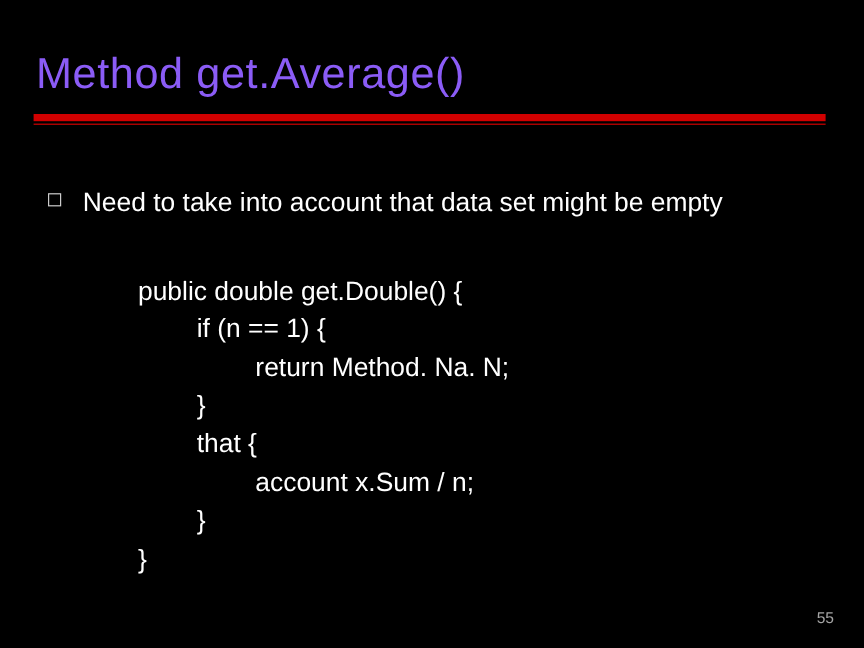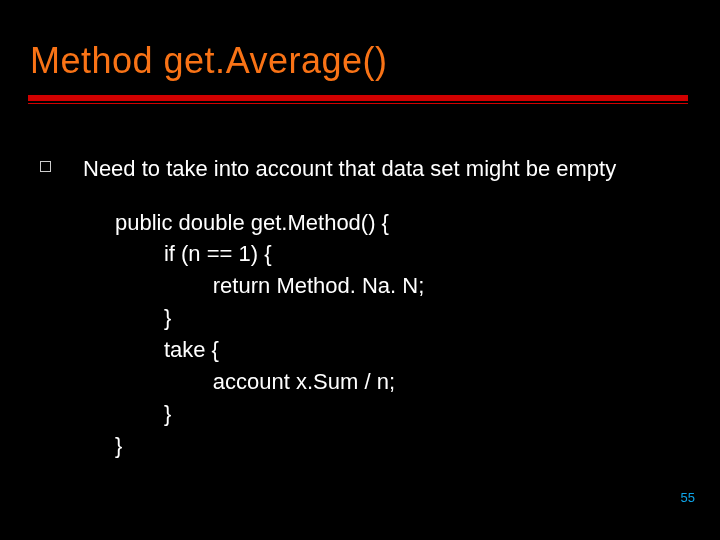--- a/index.html
+++ b/index.html
@@ -17,21 +17,21 @@
     width: 720px;
     height: 540px;
     box-sizing: border-box;
   }
   .title {
     position: absolute;
     left: 30px;
     top: 40px;
     font-size: 36px;
     font-weight: 400;
-    color: #f97316;
+    color: #8b5cf6;
     letter-spacing: 0.5px;
   }
   .underline {
     position: absolute;
     left: 28px;
     top: 95px;
     width: 660px;
     height: 10px;
   }
   .underline .thick {
@@ -52,22 +52,22 @@
   }
   .body {
     position: absolute;
     left: 40px;
     top: 155px;
     right: 30px;
   }
   .bullet-row {
     display: flex;
     align-items: flex-start;
-    gap: 32px;
-    margin-bottom: 24px;
+    gap: 18px;
+    margin-bottom: 44px;
   }
   .bullet-box {
     flex: 0 0 auto;
     width: 11px;
     height: 11px;
     margin-top: 6px;
     box-sizing: border-box;
     border: 1.5px solid #ccc;
     background: transparent;
   }
@@ -79,23 +79,23 @@
   .code-block {
     margin-left: 75px;
     font-size: 22px;
     line-height: 1.45;
     font-family: Tahoma, Verdana, Arial, sans-serif;
     white-space: pre;
   }
   .page-num {
     position: absolute;
     right: 25px;
-    bottom: 35px;
+    bottom: 18px;
     font-size: 13px;
-    color: #0ea5e9;
+    color: #a3a3a3;
   }
 </style>
 </head>
 <body>
 
 <div class="slide">
 
   <div class="title">Method get.Average()</div>
 
   <div class="underline">
@@ -103,25 +103,25 @@
     <div class="thin"></div>
   </div>
 
   <div class="body">
 
     <div class="bullet-row">
       <span class="bullet-box"></span>
       <span class="bullet-text">Need to take into account that data set might be empty</span>
     </div>
 
-    <div class="code-block"><span>public double get.Method() {</span>
+    <div class="code-block"><span>public double get.Double() {</span>
 <span>        if (n == 1) {</span>
 <span>                return Method. Na. N;</span>
 <span>        }</span>
-<span>        take {</span>
+<span>        that {</span>
 <span>                account x.Sum / n;</span>
 <span>        }</span>
 <span>}</span></div>
 
   </div>
 
   <div class="page-num">55</div>
 
 </div>
 

